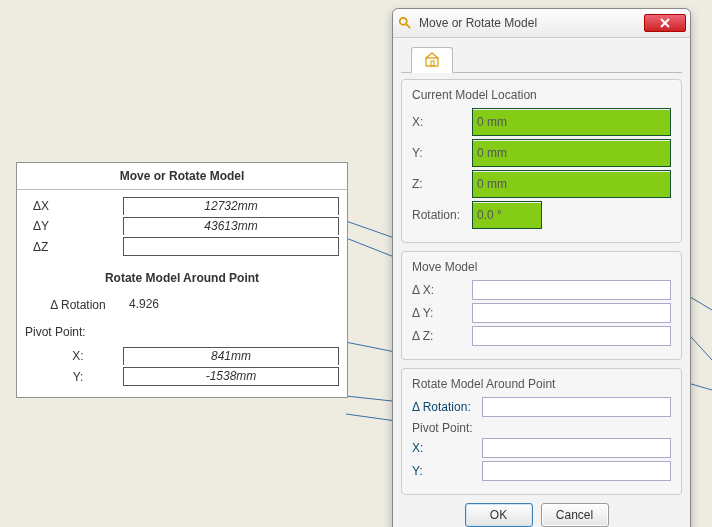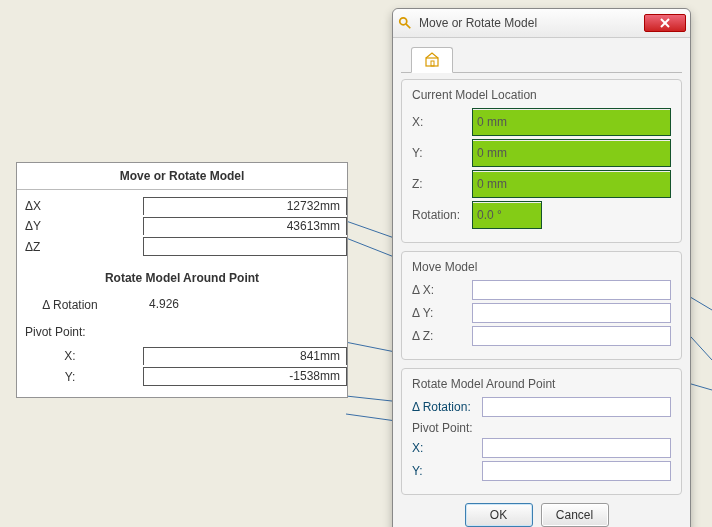--- a/index.html
+++ b/index.html
@@ -1,22 +1,22 @@
 <!DOCTYPE html>
 <html><head>
 <meta charset="utf-8">
 <style>
 html,body{margin:0;padding:0;width:712px;height:527px;font-family:"Segoe UI",Tahoma,sans-serif;font-size:12px;color:#333;background:#eeece1;}
 .stage{position:relative;width:712px;height:527px;}
 
 .ltable{position:absolute;left:16px;top:162px;width:330px;background:#fff;border:1px solid #949494;}
 .ltable .title{text-align:center;font-weight:bold;padding:6px 0;border-bottom:1px solid #bbb;}
-.ltable .row{display:flex;align-items:center;padding:1px 0;gap:28px;}
+.ltable .row{display:flex;align-items:center;padding:1px 8px;}
 .ltable .row .lab{width:90px;padding-left:8px;}
-.ltable .row .cell{flex:1;border-left:1px solid #555;border-top:1px solid #555;border-right:1px solid #555;padding:0 6px;text-align:right;height:17px;line-height:17px;}
+.ltable .row .cell{flex:1;border-left:1px solid #555;border-top:1px solid #555;border-right:1px solid #555;padding:0 6px;text-align:center;height:17px;line-height:17px;font-style:italic;}
 .ltable .rows{margin:6px 0;}
 .ltable .rows .row:last-child .cell{border-bottom:1px solid #555;}
 .ltable .subtitle{text-align:center;font-weight:bold;padding:8px 0 10px 0;}
 .ltable .val{flex:1;padding:0 6px;height:17px;line-height:17px;}
 
 .dlg{position:absolute;left:392px;top:8px;width:297px;background:#f3f3f3;border:1px solid #888;border-radius:6px;box-shadow:0 4px 10px rgba(0,0,0,0.25);}
 .tb{height:28px;background:linear-gradient(#fdfdfd,#ebebeb);border-bottom:1px solid #ccc;border-radius:6px 6px 0 0;display:flex;align-items:center;padding:0 4px;color:#444;}
 .tb .ticon{width:16px;height:16px;margin-right:6px;display:flex;align-items:center;justify-content:center;}
 .tb .ttxt{flex:1;}
 .tb .xbtn{width:40px;height:16px;border:1px solid #a00;border-radius:2px;background:linear-gradient(#e67,#c22);display:flex;align-items:center;justify-content:center;}

